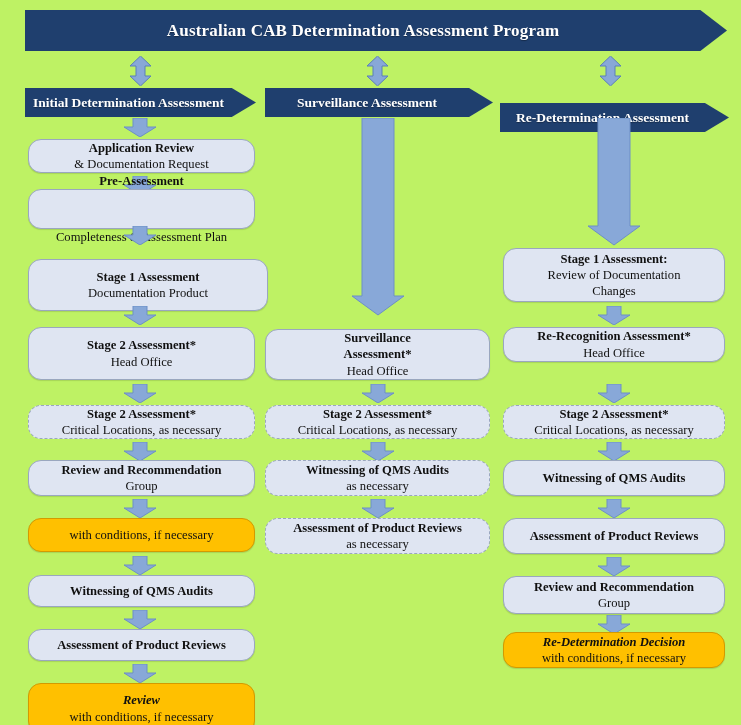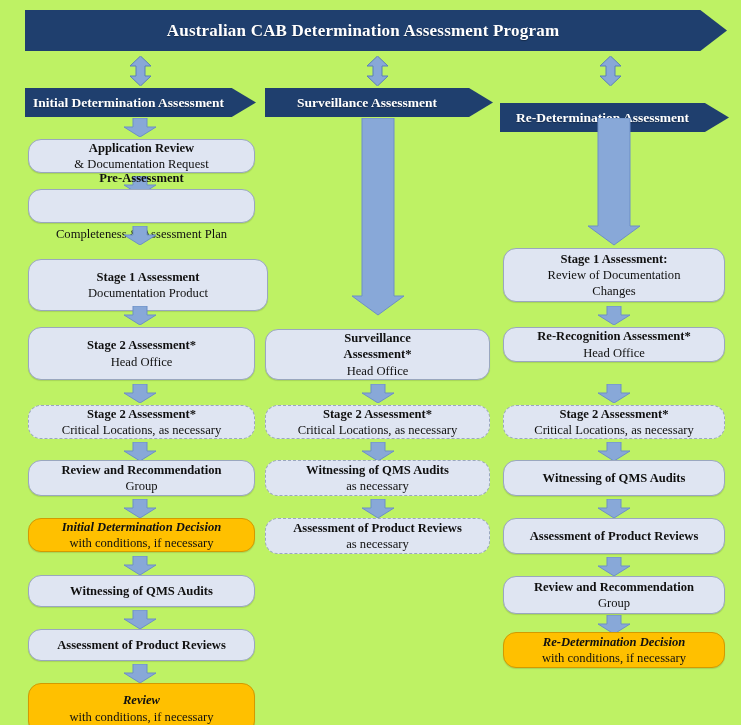--- a/index.html
+++ b/index.html
@@ -157,21 +157,21 @@
     <div class="l1">Application Review</div>
     <div class="l2">&amp; Documentation Request</div>
   </div>
 
   <div class="darrow" style="left:122px;top:176px;">
     <svg viewBox="0 0 36 19" xmlns="http://www.w3.org/2000/svg">
       <polygon points="11,0 25,0 25,9 34,9 18,19 2,9 11,9" fill="#88A8D8" stroke="#6C8FC6" stroke-width="1"></polygon>
     </svg>
   </div>
 
-  <div class="box" style="left:28px;top:189px;width:227px;height:34px;gap:40px;">
+  <div class="box" style="left:28px;top:189px;width:227px;height:40px;gap:40px;">
     <div class="l1">Pre-Assessment</div>
     <div class="l2">Completeness &amp; Assessment Plan</div>
   </div>
 
   <div class="darrow" style="left:122px;top:226px;">
     <svg viewBox="0 0 36 19" xmlns="http://www.w3.org/2000/svg">
       <polygon points="11,0 25,0 25,9 34,9 18,19 2,9 11,9" fill="#88A8D8" stroke="#6C8FC6" stroke-width="1"></polygon>
     </svg>
   </div>
 
@@ -213,21 +213,20 @@
     <div class="l2">Group</div>
   </div>
 
   <div class="darrow" style="left:122px;top:499px;">
     <svg viewBox="0 0 36 19" xmlns="http://www.w3.org/2000/svg">
       <polygon points="11,0 25,0 25,9 34,9 18,19 2,9 11,9" fill="#88A8D8" stroke="#6C8FC6" stroke-width="1"></polygon>
     </svg>
   </div>
 
   <div class="box orange" style="left:28px;top:518px;width:227px;height:34px;">
-    <div class="l1">Initial Determination Decision</div>
     <div class="l2">with conditions, if necessary</div>
   </div>
 
   <div class="darrow" style="left:122px;top:556px;">
     <svg viewBox="0 0 36 19" xmlns="http://www.w3.org/2000/svg">
       <polygon points="11,0 25,0 25,9 34,9 18,19 2,9 11,9" fill="#88A8D8" stroke="#6C8FC6" stroke-width="1"></polygon>
     </svg>
   </div>
 
   <div class="box" style="left:28px;top:575px;width:227px;height:32px;">

